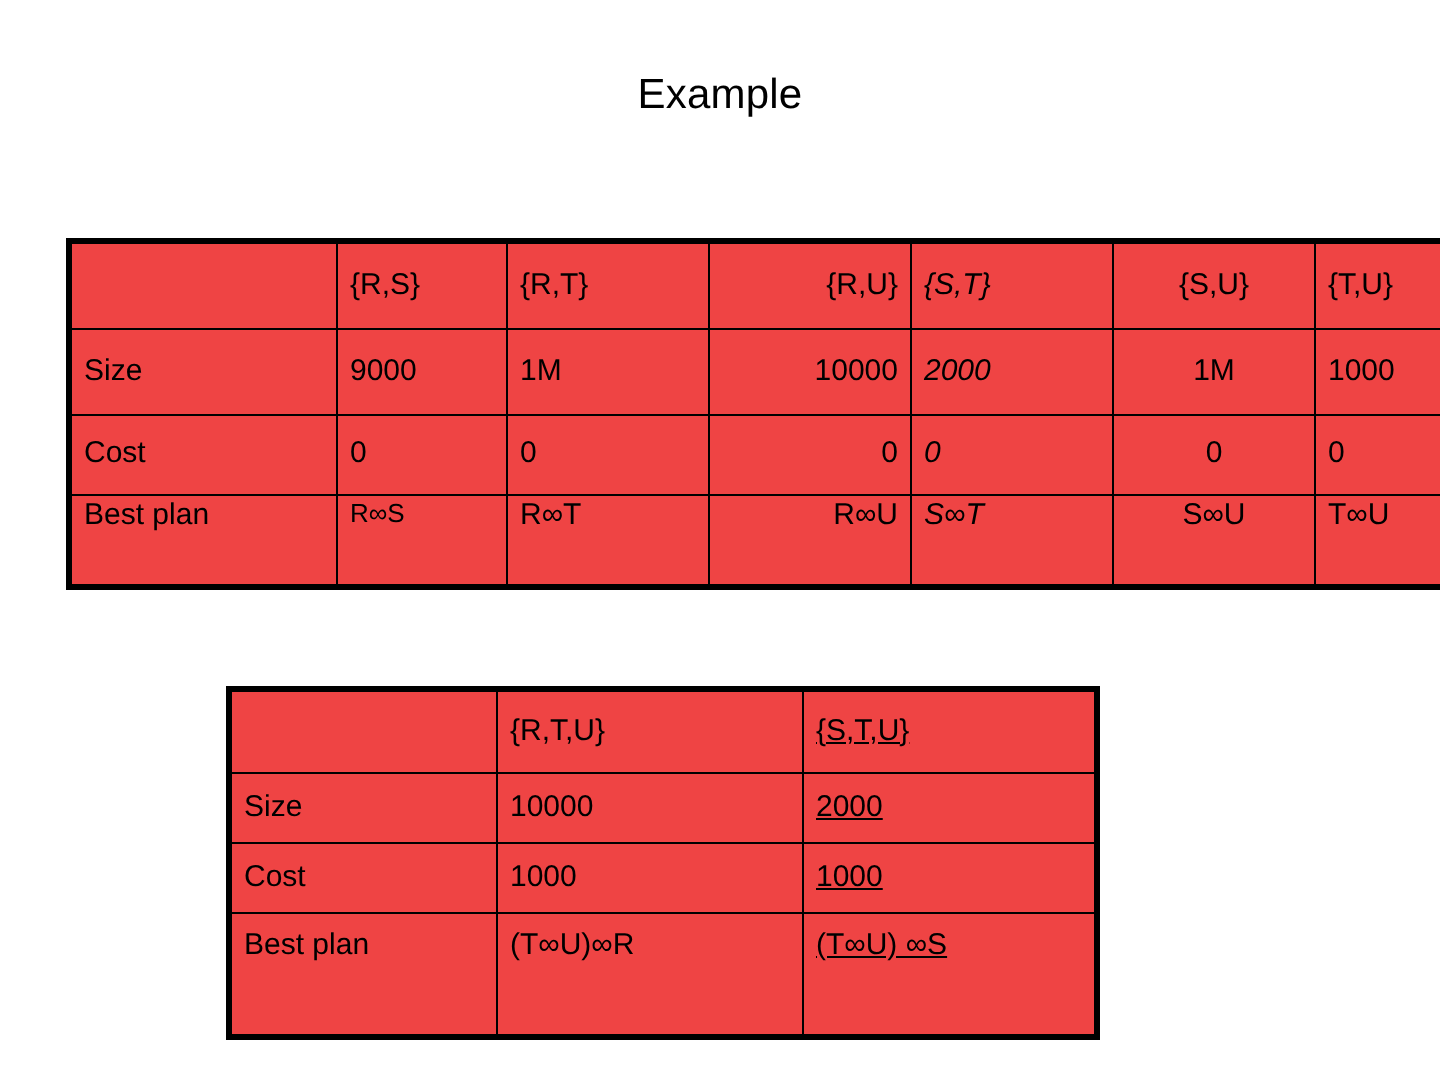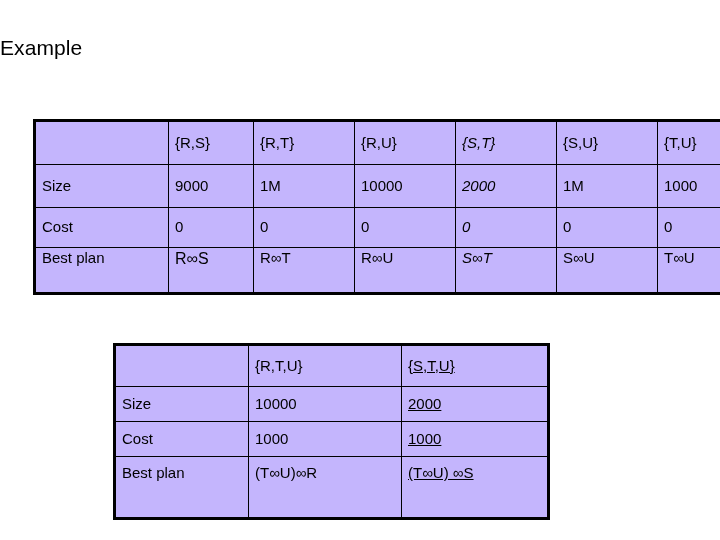--- a/index.html
+++ b/index.html
@@ -16,21 +16,21 @@
     overflow: hidden;
     position: relative;
   }
 
   
   .slide-title {
     position: absolute;
     top: 36px;
     left: 0;
     width: 720px;
-    text-align: left;
+    text-align: center;
     font-size: 21px;
     font-weight: normal;
     color: #000000;
     letter-spacing: 0.1px;
   }
 
   
   .dp-table {
     position: absolute;
     border-collapse: collapse;
@@ -38,47 +38,47 @@
     background: #ffffff;
     table-layout: fixed;
   }
   .dp-table td {
     border: 1px solid #000000;
     padding: 0 6px;
     font-size: 15px;
     line-height: 1.1;
     vertical-align: middle;
     color: #000000;
-    background: #c4b5fd;
+    background: #ef4444;
     overflow: hidden;
     white-space: nowrap;
   }
 
   
   #table-pairs {
     left: 33px;
     top: 119px;
     width: 635px;
   }
   #table-pairs tr.row-header td { height: 42px; }
   #table-pairs tr.row-size   td { height: 42px; }
   #table-pairs tr.row-cost   td { height: 39px; }
   #table-pairs tr.row-plan   td { height: 42px; vertical-align: top; padding-top: 2px;}
 
   #table-pairs .c-label { width: 120px; }
   #table-pairs .c-1 { width: 72px; }
   #table-pairs .c-2 { width: 88px; }
-  #table-pairs .c-3 { width: 88px; }
+  #table-pairs .c-3 { width: 88px; text-align: right; }
   #table-pairs .c-4 { width: 88px; font-style: italic; }
-  #table-pairs .c-5 { width: 88px; }
+  #table-pairs .c-5 { width: 88px; text-align: center; }
   #table-pairs .c-6 { width: 86px; }
 
   
   #table-pairs .plan-small {
-    font-size: 16px;
+    font-size: 13px;
     vertical-align: top;
     padding-top: 1px;
   }
   #table-pairs .plan-normal {
     vertical-align: middle;
     padding-top: 0;
   }
 
   
   #table-triples {

